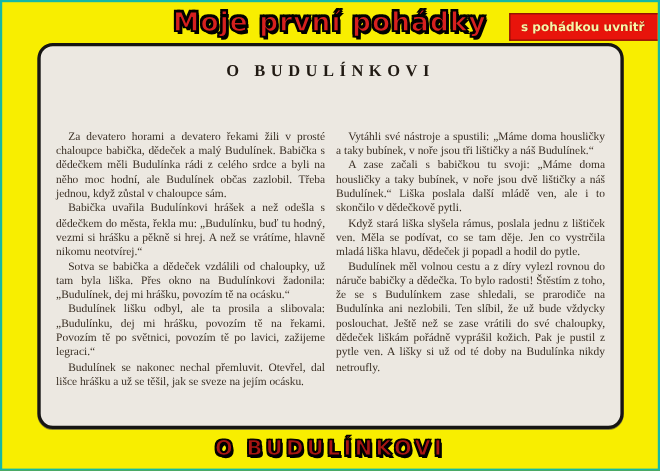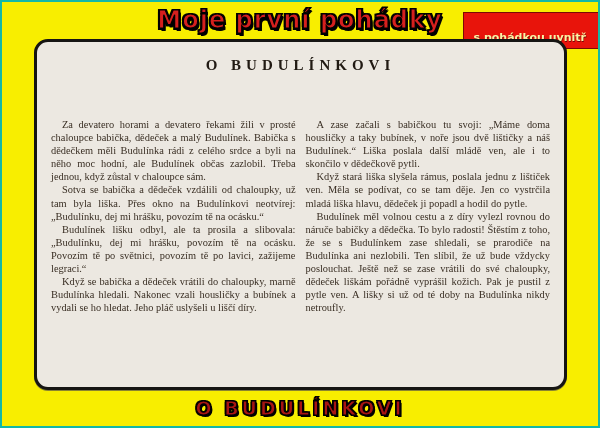--- a/index.html
+++ b/index.html
@@ -31,21 +31,21 @@
     text-shadow:
       -1.5px -1.5px 0 #000, 1.5px -1.5px 0 #000,
       -1.5px 1.5px 0 #000, 1.5px 1.5px 0 #000,
       2px 2.5px 0 #000;
   }
   .badge {
     position: absolute;
     top: 10px;
     right: 0;
     background: #e8140b;
-    padding: 14px 12px 3px 10px;
+    padding: 2px 12px 3px 10px;
     border: 1px solid #7a0a05;
     border-right: none;
   }
   .badge span {
     font-family: "DejaVu Sans", sans-serif;
     font-weight: bold;
     font-size: 11px;
     color: #fbf3a6;
     text-shadow: 0.5px 0.5px 0 #7a0a05;
     white-space: nowrap;
@@ -115,25 +115,27 @@
   <div class="badge">
     <span>s pohádkou uvnitř</span>
   </div>
 
   <div class="story-box">
     <h2 class="story-title">O BUDULÍNKOVI</h2>
 
     <div class="columns">
       <div class="col">
         <p>Za devatero horami a devatero řekami žili v prosté chaloupce babička, dědeček a malý Budulínek. Babička s dědečkem měli Budulínka rádi z celého srdce a byli na něho moc hodní, ale Budulínek občas zazlobil. Třeba jednou, když zůstal v chaloupce sám.</p>
-        <p>Sotva se babička a dědeček vzdálili od chaloupky, už tam byla liška. Přes okno na Budulínkovi neotvírej: „Budulínku, dej mi hrášku, povozím tě na ocásku.“</p>
-        <p>Budulínek lišku odbyl, ale ta prosila a slibovala: „Budulínku, dej mi hrášku, povozím tě na ocásku. Povozím tě po světnici, povozím tě po lavici, zažijeme legraci.“</p>
-        <p>Když se babička a dědeček vrátili do chaloupky, marně Budulínka hledali. Nakonec vzali housličky a bubínek a vydali se ho hledat. Jeho pláč uslyšeli u liščí díry.</p>
+        <p>Babička uvařila Budulínkovi hrášek a než odešla s dědečkem do města, řekla mu: „Budulínku, buď tu hodný, vezmi si hrášku a pěkně si hrej. A než se vrátíme, hlavně nikomu neotvírej.“</p>
+        <p>Sotva se babička a dědeček vzdálili od chaloupky, už tam byla liška. Přes okno na Budulínkovi žadonila: „Budulínek, dej mi hrášku, povozím tě na ocásku.“</p>
+        <p>Budulínek lišku odbyl, ale ta prosila a slibovala: „Budulínku, dej mi hrášku, povozím tě na řekami. Povozím tě po světnici, povozím tě po lavici, zažijeme legraci.“</p>
+        <p>Budulínek se nakonec nechal přemluvit. Otevřel, dal lišce hrášku a už se těšil, jak se sveze na jejím ocásku.</p>
       </div>
       <div class="col">
+        <p>Vytáhli své nástroje a spustili: „Máme doma housličky a taky bubínek, v noře jsou tři lištičky a náš Budulínek.“</p>
         <p>A zase začali s babičkou tu svoji: „Máme doma housličky a taky bubínek, v noře jsou dvě lištičky a náš Budulínek.“ Liška poslala další mládě ven, ale i to skončilo v dědečkově pytli.</p>
         <p>Když stará liška slyšela rámus, poslala jednu z lištiček ven. Měla se podívat, co se tam děje. Jen co vystrčila mladá liška hlavu, dědeček ji popadl a hodil do pytle.</p>
         <p>Budulínek měl volnou cestu a z díry vylezl rovnou do náruče babičky a dědečka. To bylo radosti! Štěstím z toho, že se s Budulínkem zase shledali, se prarodiče na Budulínka ani nezlobili. Ten slíbil, že už bude vždycky poslouchat. Ještě než se zase vrátili do své chaloupky, dědeček liškám pořádně vyprášil kožich. Pak je pustil z pytle ven. A lišky si už od té doby na Budulínka nikdy netroufly.</p>
       </div>
     </div>
   </div>
 
   <div class="footer-title">O BUDULÍNKOVI</div>
 
 </div>

